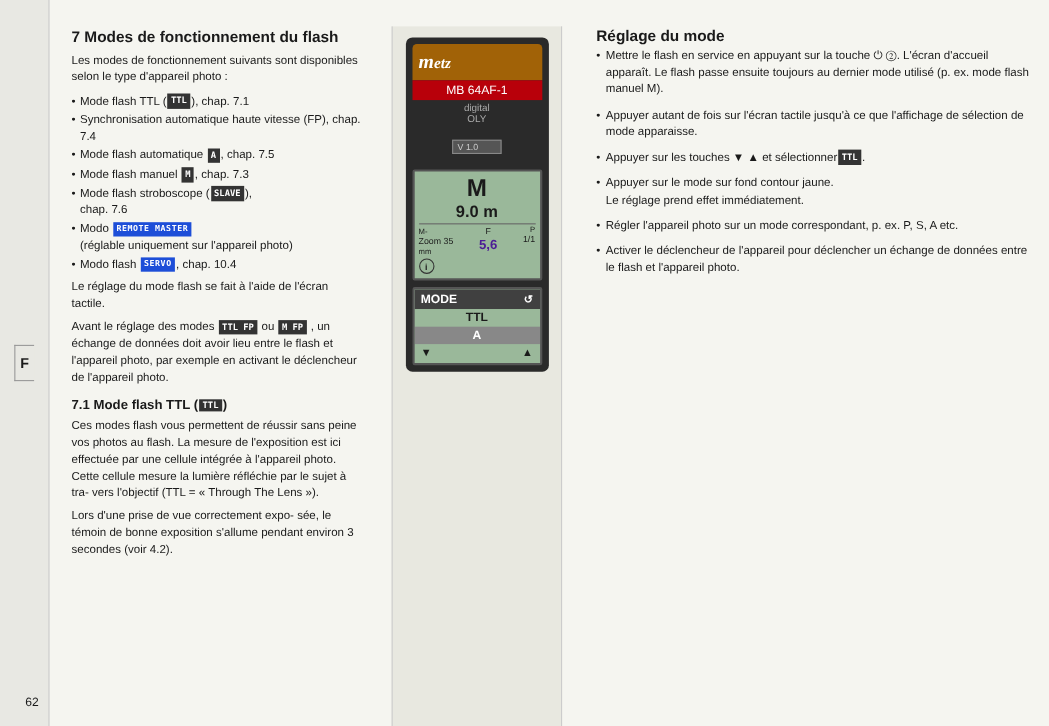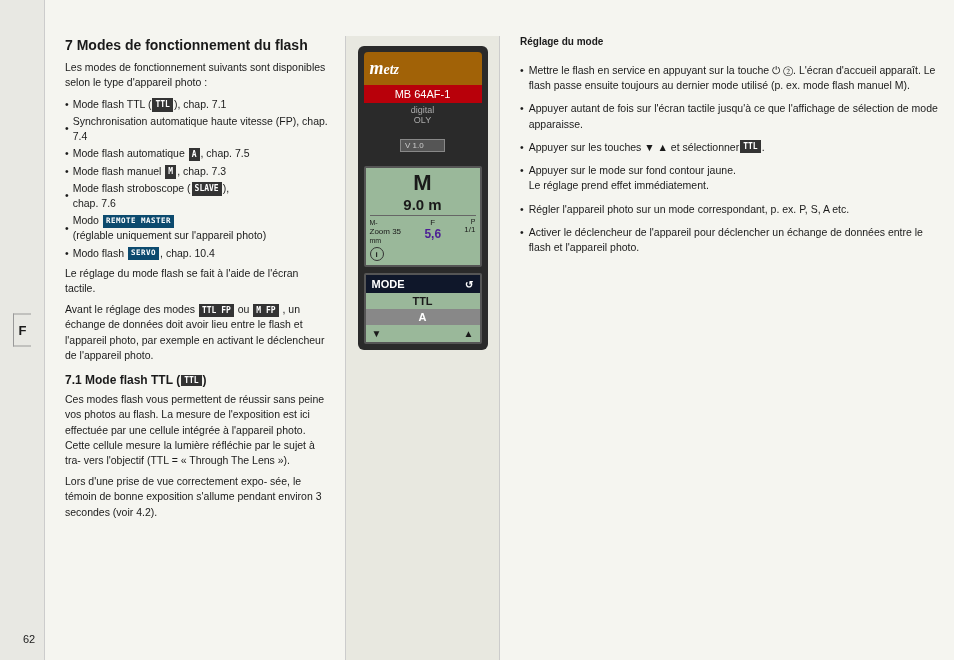--- a/index.html
+++ b/index.html
@@ -40,21 +40,22 @@
       border-right: none;
       padding: 8px 5px;
       font-weight: bold;
       font-size: 13px;
     }
 
     
     .main-content {
       display: flex;
       flex: 1;
-      padding: 36px 0 0 0;
+      padding: 24px 0 0 0;
+      gap: 11px;
     }
 
     
     .left-column {
       width: 300px;
       padding: 0 15px 0 20px;
       overflow: hidden;
     }
 
     
@@ -85,21 +86,21 @@
     }
 
     .body-text {
       font-size: 10.5px;
       line-height: 1.45;
       margin-bottom: 6px;
     }
 
     .bullet-item {
       display: flex;
-      align-items: center;
+      align-items: flex-start;
       margin-bottom: 2px;
       font-size: 10.5px;
       line-height: 1.45;
     }
 
     .bullet-item::before {
       content: "•";
       margin-right: 4px;
       flex-shrink: 0;
     }
@@ -119,21 +120,21 @@
       font-size: 8px;
       font-weight: bold;
       padding: 1px 3px;
       margin: 0 1px;
       vertical-align: middle;
       font-family: monospace;
     }
 
     .badge-remote {
       display: inline-block;
-      background: #0c4a6e;
+      background: #1d4ed8;
       color: #fff;
       font-size: 7.5px;
       font-weight: bold;
       padding: 1px 3px;
       margin: 0 1px;
       vertical-align: middle;
       font-family: monospace;
       letter-spacing: 0.5px;
     }
 
@@ -256,21 +257,21 @@
     
     .mode-display {
       background: #9ab89a;
       border: 2px solid #555;
       margin-top: 6px;
       border-radius: 2px;
       overflow: hidden;
     }
 
     .mode-header {
-      background: #0f172a;
+      background: #404040;
       color: #fff;
       font-size: 11px;
       font-weight: bold;
       padding: 3px 6px;
       display: flex;
       justify-content: space-between;
       align-items: center;
       text-align: center;
     }
 
@@ -323,22 +324,22 @@
     }
 
     .right-bullet::before {
       content: "•";
       margin-right: 5px;
       flex-shrink: 0;
     }
 
     .bold-section {
       font-weight: bold;
-      margin-bottom: 16px;
-      font-size: 10px;
+      margin-bottom: 4px;
+      font-size: 14px;
     }
   </style>
 </head>
 <body>
 
 <div class="page-container">
 
   <div class="left-margin">
     <div class="f-tab">F</div>
     <div class="page-number">62</div>

